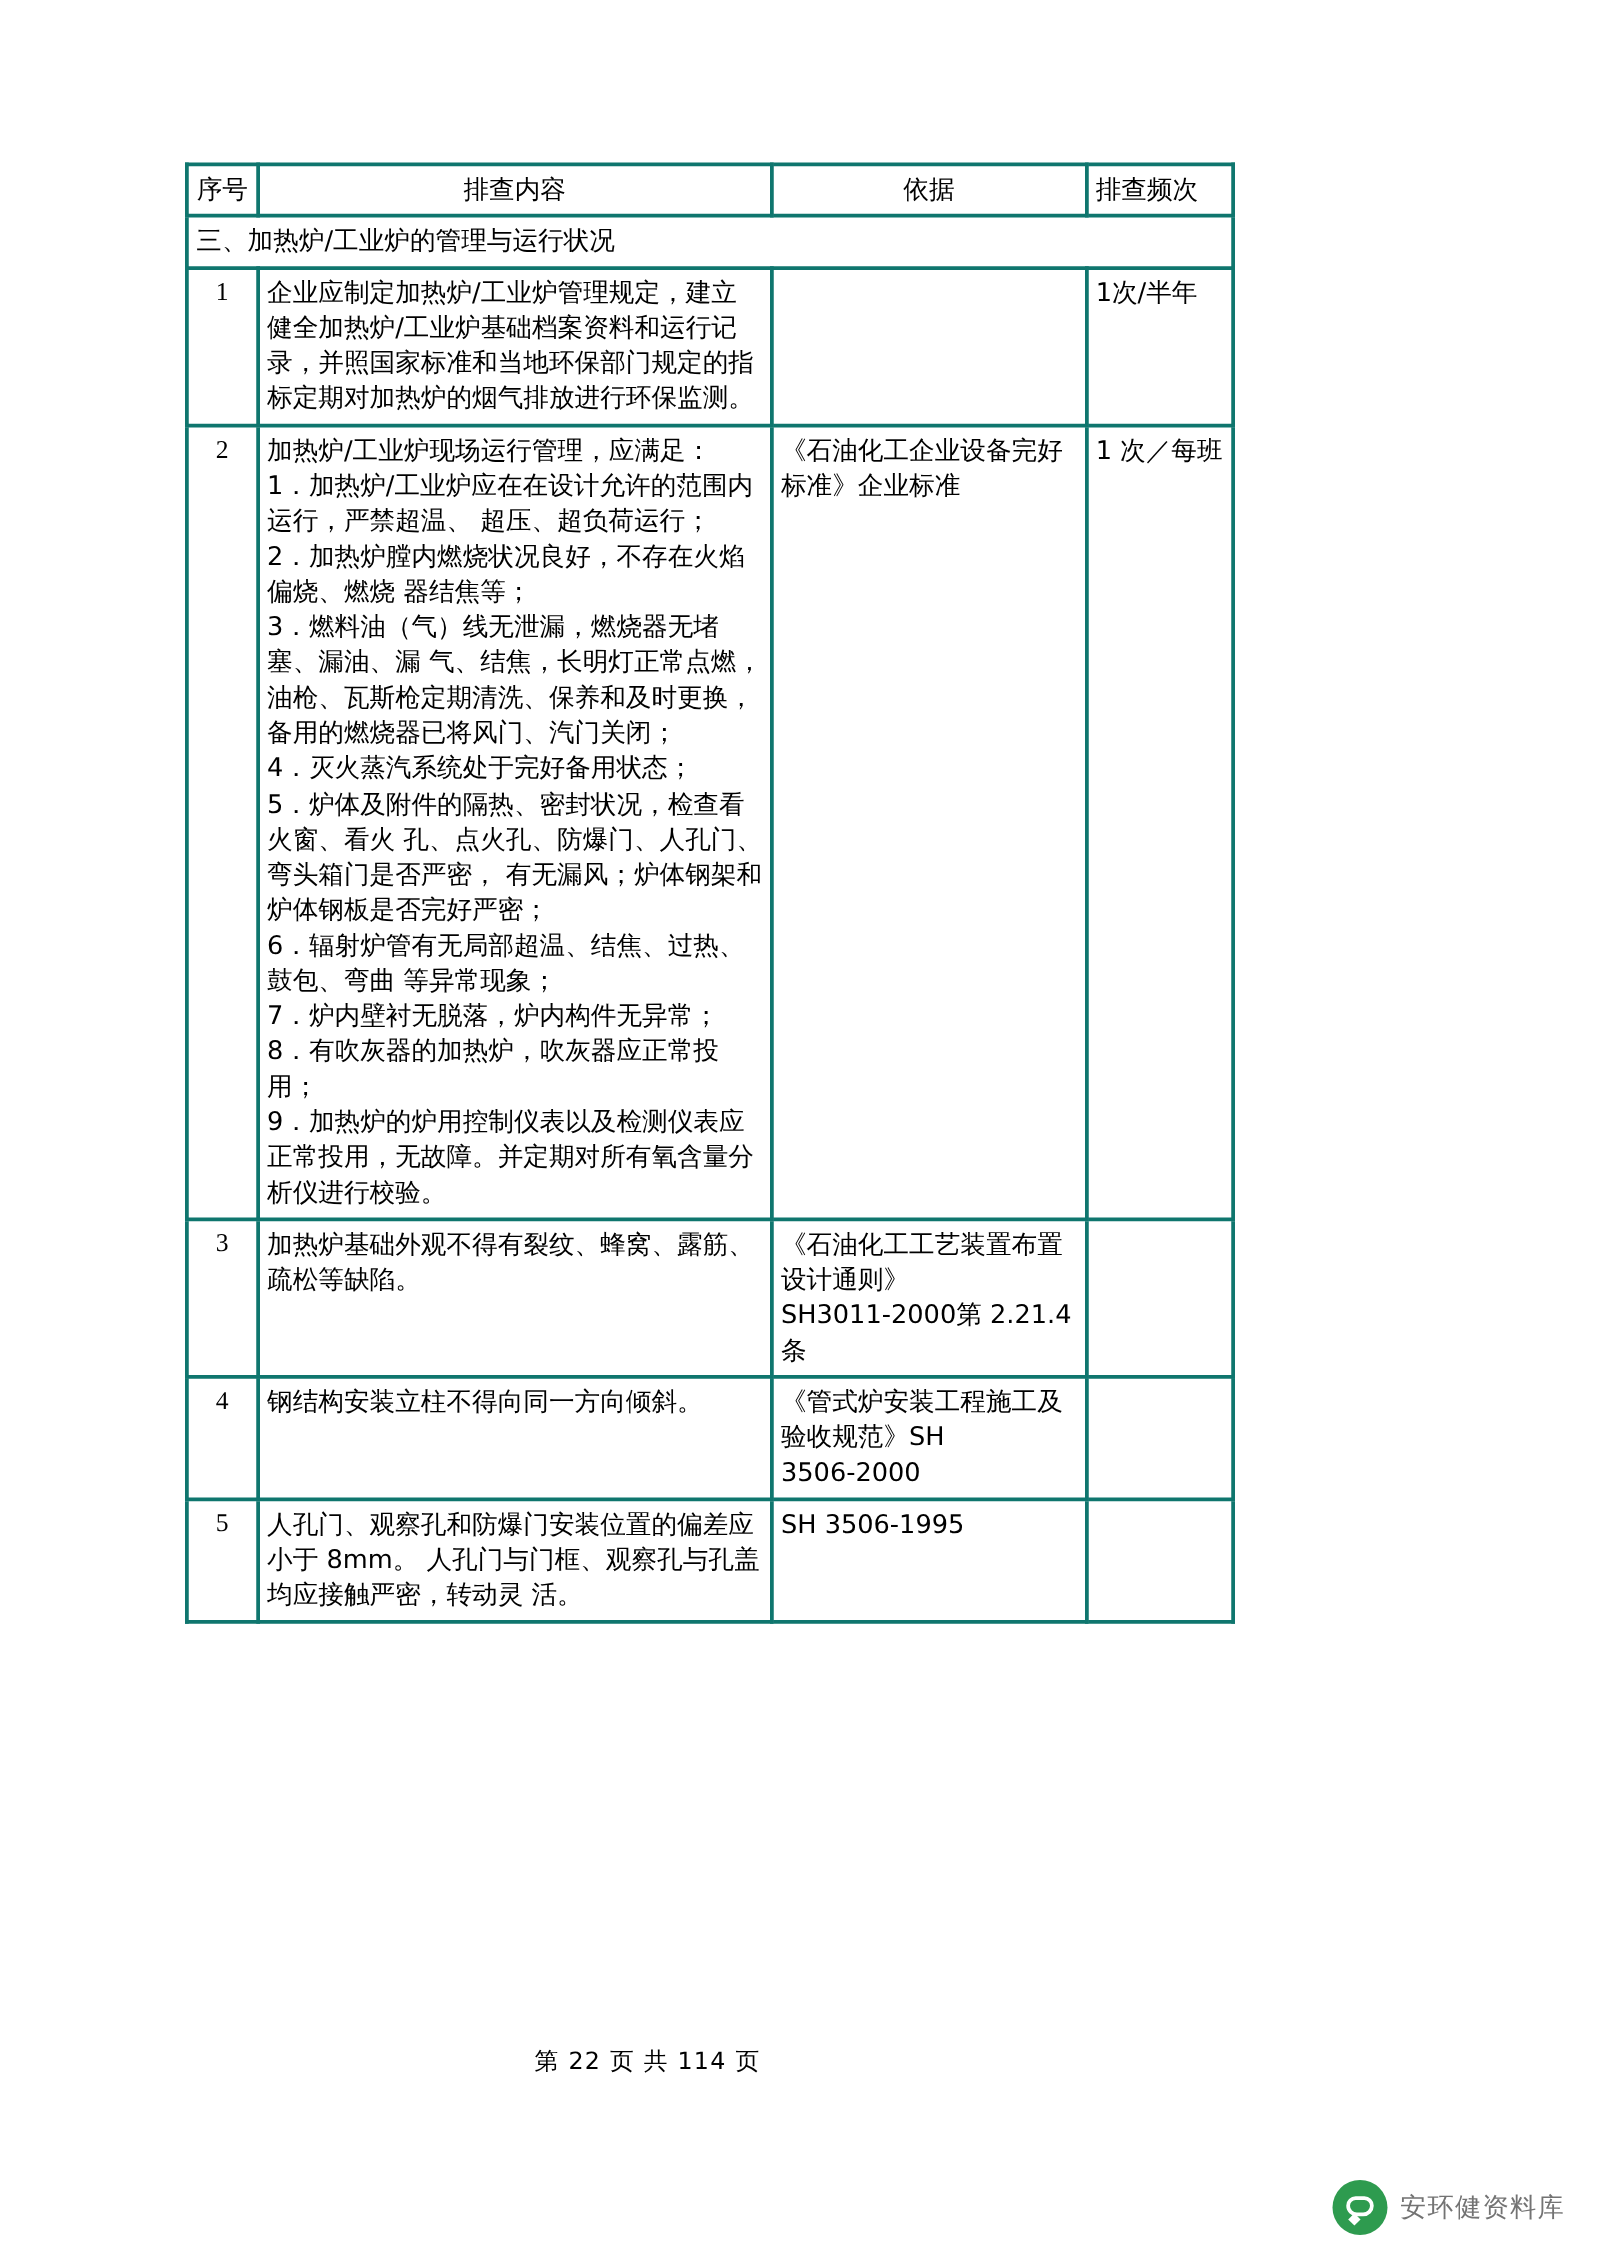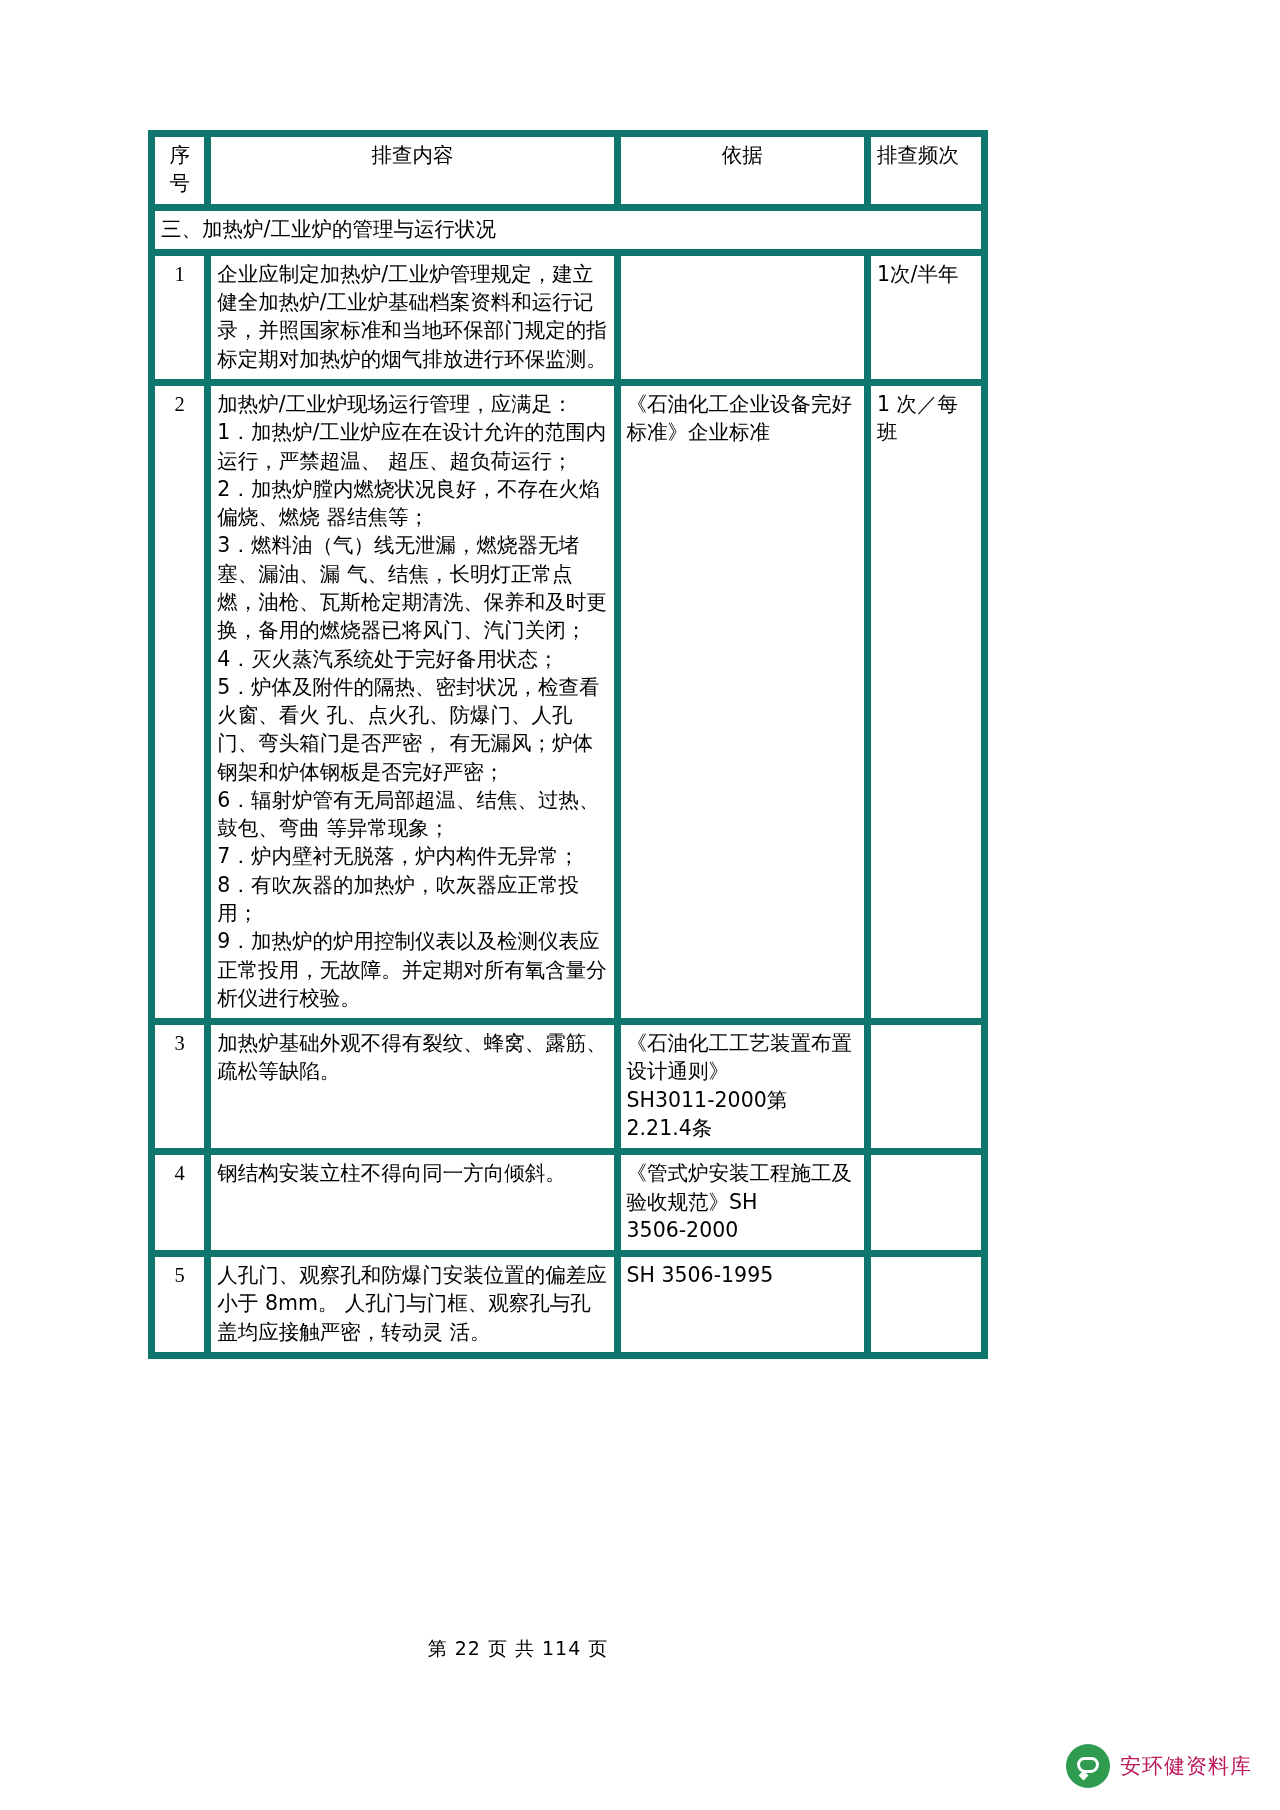--- a/index.html
+++ b/index.html
@@ -23,21 +23,21 @@
   }
   table.doc-table {
     position: absolute;
     left: 148px;
     top: 130px;
     width: 840px;
     border-collapse: collapse;
     table-layout: fixed;
   }
   table.doc-table td {
-    border: 7px solid #0f766e;
+    border: 3px solid #0f766e;
     vertical-align: top;
     padding: 4px 6px 6px 6px;
     font-size: 20.5px;
     line-height: 1.38;
   }
   .col-no    { width: 54px;  text-align: center; }
   .col-main  { width: 392px; }
   .col-basis { width: 240px; }
   .col-freq  { width: 112px; }
 
@@ -105,21 +105,21 @@
   .wm-logo:after {
     content: "";
     position: absolute;
     left: 14px; top: 28px;
     width: 7px; height: 7px;
     background: #ffffff;
     transform: rotate(45deg);
   }
   .wm-text {
     font-size: 21px;
-    color: #be185d;
+    color: #737373;
     font-family: "Liberation Sans", sans-serif;
     letter-spacing: 1px;
   }
   .cjk {
     font-family: "DejaVu Sans", "Liberation Sans", sans-serif;
   }
 </style>
 </head>
 <body>
 

